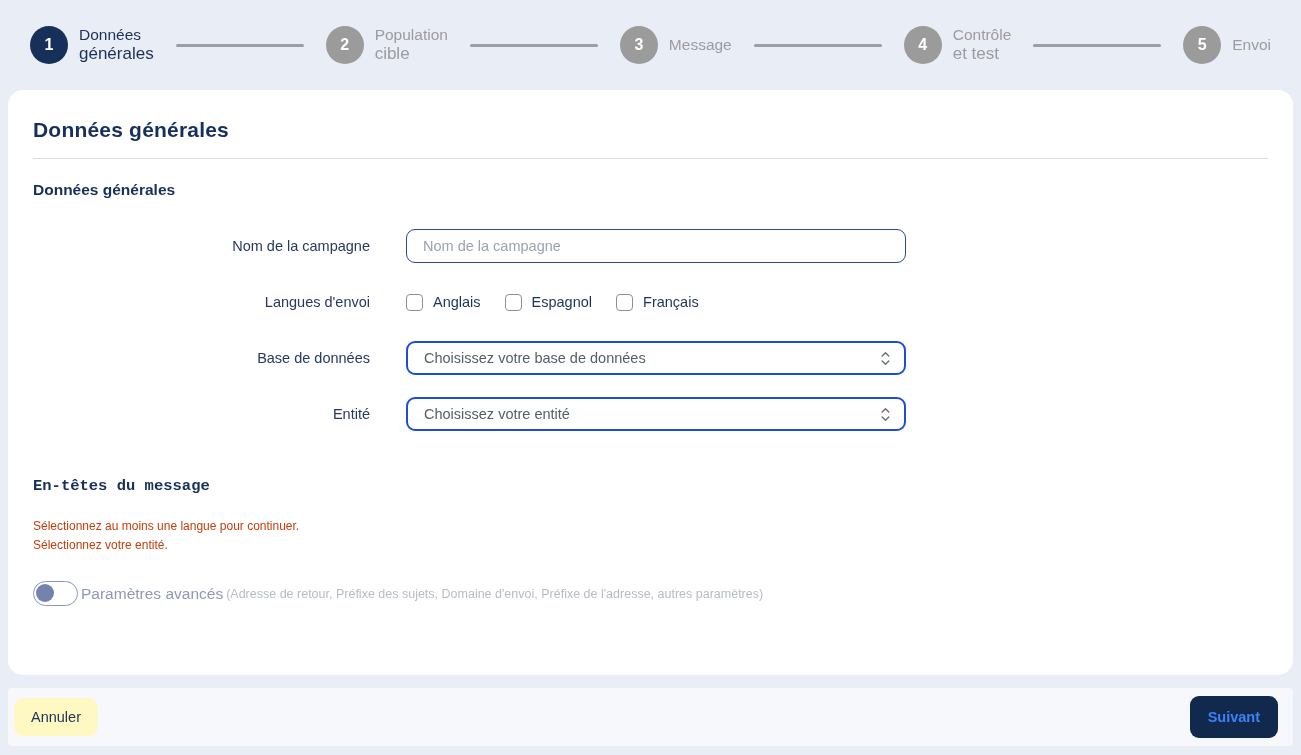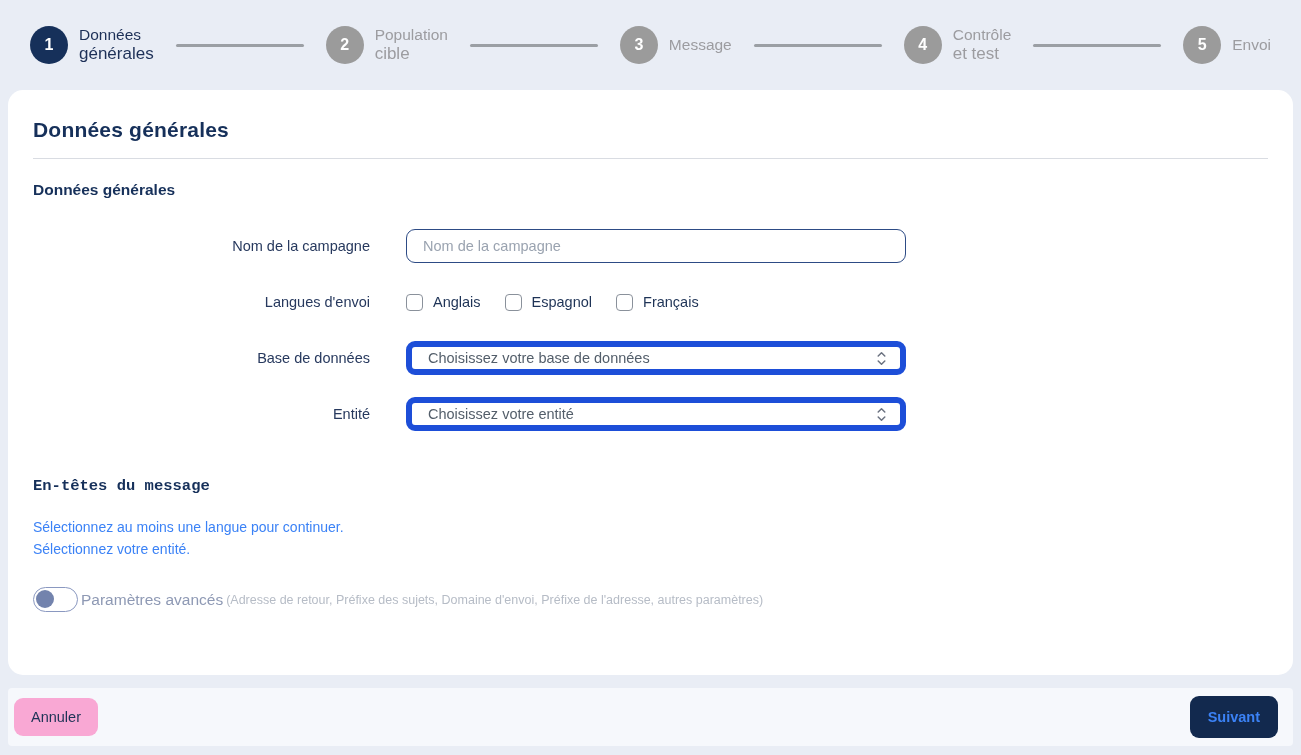--- a/index.html
+++ b/index.html
@@ -117,34 +117,34 @@
     width:17px; height:17px;
     border:1.5px solid #8a919b;
     border-radius:4px;
     background:#ffffff;
   }
   .checkbox-text { font-size:14.5px; color:#1e3356; }
 
   .select-box {
     width:500px;
     height:34px;
-    border:6px solid #1d4ed8;
+    border:2px solid #1d4ed8;
     border-radius:9px;
     padding:0 13px 0 16px;
     display:flex;
     align-items:center;
     justify-content:space-between;
     cursor:pointer;
     background:#ffffff;
   }
   .select-value { font-size:14.5px; color:#535e6a; }
   .select-caret { display:flex; flex-direction:column; align-items:center; }
 
   .headers-heading { margin-top:46px;font-family:Liberation Mono, monospace; }
-  .messages { margin-top:22px; font-size:14px; color:#3b82f6; line-height:1.55; }
+  .messages { margin-top:22px; font-size:12px; color:#c2410c; line-height:1.55; }
 
   .toggle-row {
     display:flex;
     align-items:center;
     margin-top:27px;
     gap:3px;
   }
   .toggle {
     width:45px; height:25px;
     border:1.5px solid #8a98c0;
@@ -176,21 +176,21 @@
     padding:0 15px 0 6px;
   }
   .btn {
     border:none;
     border-radius:9px;
     font-family:"Liberation Sans", sans-serif;
     font-size:14.5px;
     cursor:pointer;
   }
   .btn-cancel {
-    background:#f9a8d4;
+    background:#fef9c3;
     color:#1e3356;
     padding:11px 17px;
   }
   .btn-next {
     background:#12294e;
     color:#3b82f6;
     font-weight:600;
     padding:13px 18px;
   }
 </style>

